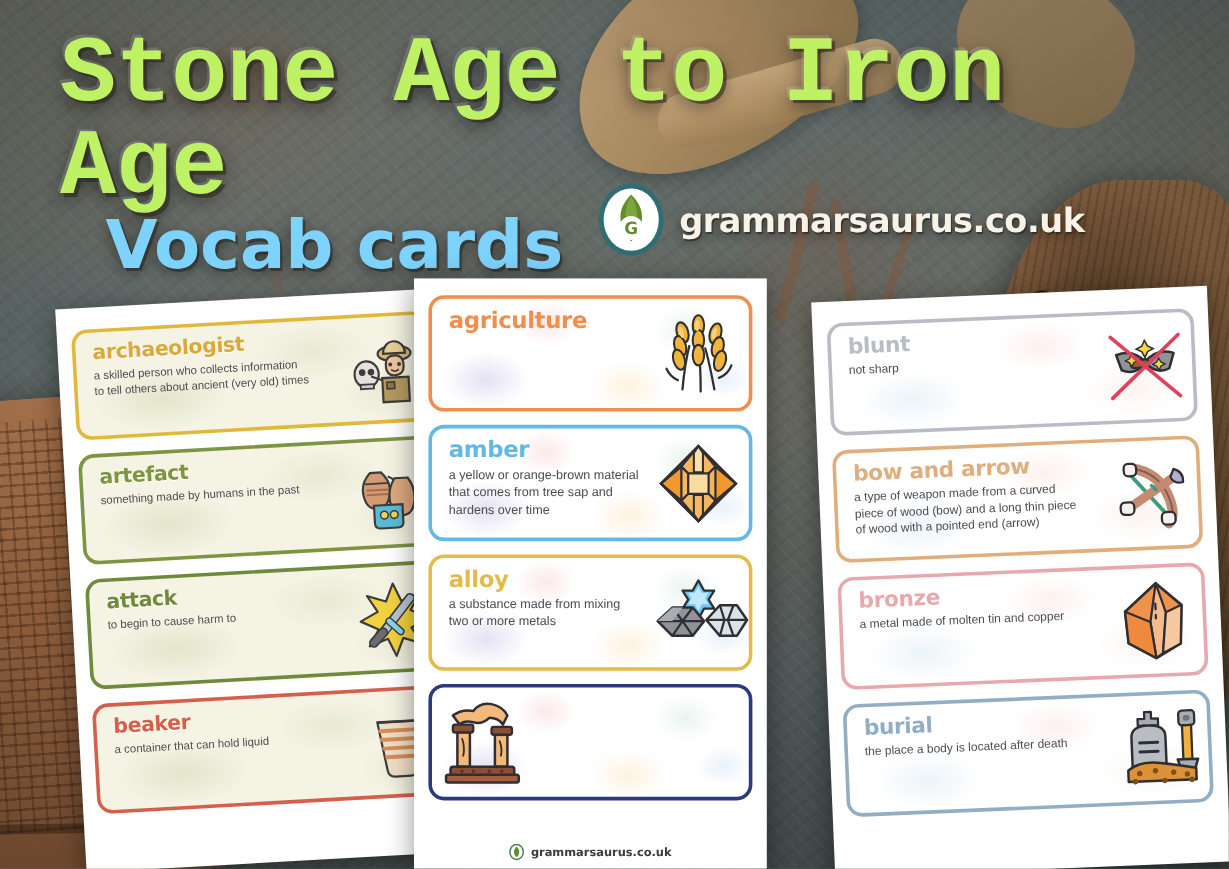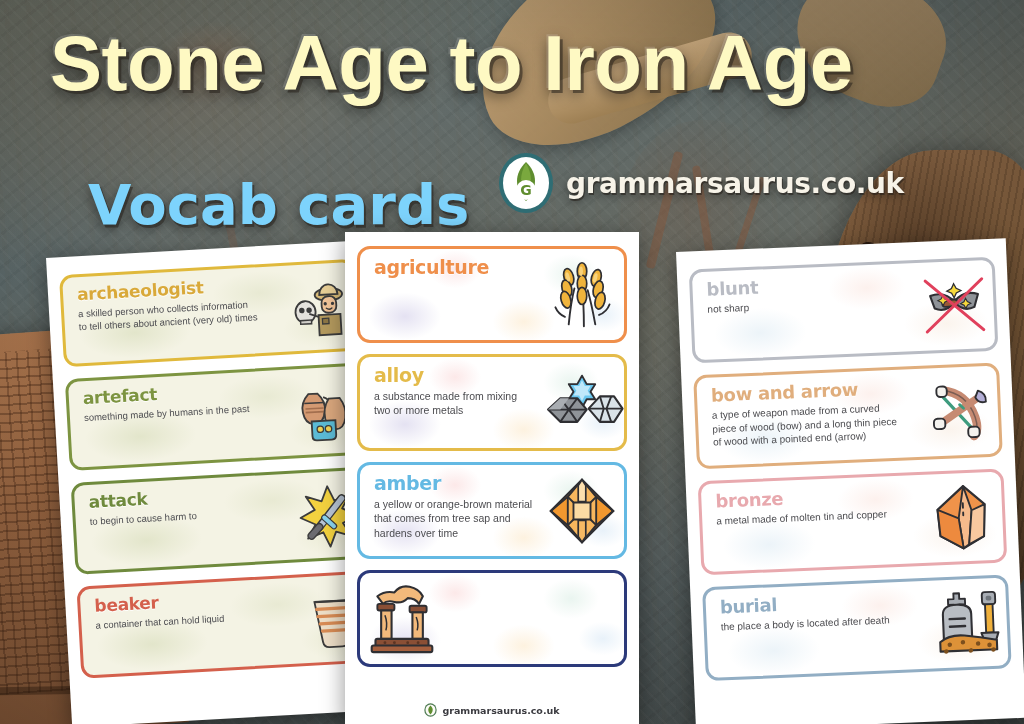--- a/index.html
+++ b/index.html
@@ -112,22 +112,22 @@
   .bg-vignette {
     position: absolute; inset: 0;
     background: radial-gradient(ellipse 85% 75% at 50% 45%, transparent 45%, rgba(0,0,0,.3) 100%);
   }
 
   
   #header { position: absolute; left: 0; top: 0; width: 1024px; height: 225px; }
   .title-main {
     position: absolute; left: 50px; top: 24px; width: 940px;
     font-size: 78px; font-weight: bold; letter-spacing: -0.5px;
-    font-family: Liberation Sans, sans-serif;
-    color: #fef9c3; line-height: 1;
+    font-family: Liberation Mono, monospace;
+    color: #bef264; line-height: 1;
     text-shadow:
       3px 3px 0 rgba(40,35,28,.55),
       -2px -2px 0 rgba(255,255,255,.15),
       0 5px 14px rgba(0,0,0,.5);
   }
   .title-sub {
     position: absolute; left: 88px; top: 142px;
     font-size: 56px; font-weight: bold;
     font-family: "DejaVu Sans", sans-serif;
     color: #7dd3fc; line-height: 1;
@@ -391,56 +391,56 @@
           <g fill="#f8d27b" stroke="none">
             <ellipse cx="21" cy="20" rx="2" ry="5" transform="rotate(-16 21 20)"></ellipse>
             <ellipse cx="35" cy="14" rx="2" ry="5"></ellipse>
             <ellipse cx="50" cy="21" rx="2" ry="5" transform="rotate(15 50 21)"></ellipse>
           </g>
         </svg>
       </div>
     </div>
   </div>
 
+  <div class="card" style="border-color:#64b9e3">
+    <div class="card-inner">
+      <div class="card-text">
+        <div class="card-term" style="color:#64b9e3">amber</div>
+        <div class="card-def">a yellow or orange-brown material that comes from tree sap and hardens over time</div>
+      </div>
+      <div class="card-icon">
+        <svg viewBox="0 0 74 74" width="70" height="70">
+          <path d="M37 4 L70 37 L37 70 L4 37 Z" fill="#f2982f" stroke="#2f2f33" stroke-width="2.4" stroke-linejoin="round"></path>
+          <path d="M37 4 L52 22 L52 52 L37 70 L22 52 L22 22 Z" fill="#f7b65d" stroke="#2f2f33" stroke-width="2"></path>
+          <path d="M28 28 h18 v18 h-18 z" fill="#fbdba4" stroke="#2f2f33" stroke-width="2"></path>
+          <path d="M22 22 L4 37 L22 52 M52 22 L70 37 L52 52" stroke="#2f2f33" stroke-width="2" fill="none"></path>
+          <path d="M28 28 L22 22 M46 28 L52 22 M28 46 L22 52 M46 46 L52 52" stroke="#2f2f33" stroke-width="2"></path>
+          <path d="M33 10 L37 4 L41 10 L41 27 h-8 z" fill="#fcdfae" stroke="#2f2f33" stroke-width="1.8"></path>
+          <path d="M33 64 L37 70 L41 64 L41 47 h-8 z" fill="#f6b964" stroke="#2f2f33" stroke-width="1.8"></path>
+        </svg>
+      </div>
+    </div>
+  </div>
+
   <div class="card" style="border-color:#e4bb4a">
     <div class="card-inner">
       <div class="card-text">
         <div class="card-term" style="color:#e4bb4a">alloy</div>
         <div class="card-def">a substance made from mixing two or more metals</div>
       </div>
       <div class="card-icon">
         <svg viewBox="0 0 82 70" width="78" height="66">
           <path d="M41 6 l5 9 h9 l-5 8 l5 8 h-9 l-5 9 l-5 -9 h-9 l5 -8 l-5 -8 h9 z" fill="#6cc8ef" stroke="#2f2f33" stroke-width="2" stroke-linejoin="round"></path>
           <path d="M41 11 l3 6 h6 l-3 5 l3 5 h-6 l-3 6 l-3 -6 h-6 l3 -5 l-3 -5 h6 z" fill="#bfe8fa" stroke="none"></path>
           <path d="M18 30 l-13 12 l13 13 h18 l10 -13 l-10 -12 z" fill="#8f9398" stroke="#2f2f33" stroke-width="2.2" stroke-linejoin="round"></path>
           <path d="M18 30 l9 12 l-9 13 M36 30 l-9 12 l9 13 M5 42 h41" stroke="#2f2f33" stroke-width="2" fill="none"></path>
           <path d="M5 42 l13 -12 h9 l-9 12 z" fill="#a9adb2"></path>
           <path d="M60 28 l-12 13 l12 14 h15 l9 -14 l-9 -13 z" fill="#d9e2e8" stroke="#2f2f33" stroke-width="2.2" stroke-linejoin="round"></path>
           <path d="M60 28 l4 13 l-4 14 M72 28 l-5 13 l5 14" stroke="#2f2f33" stroke-width="2" fill="none"></path>
           <path d="M48 41 h36" stroke="#2f2f33" stroke-width="2"></path>
-        </svg>
-      </div>
-    </div>
-  </div>
-
-  <div class="card" style="border-color:#64b9e3">
-    <div class="card-inner">
-      <div class="card-text">
-        <div class="card-term" style="color:#64b9e3">amber</div>
-        <div class="card-def">a yellow or orange-brown material that comes from tree sap and hardens over time</div>
-      </div>
-      <div class="card-icon">
-        <svg viewBox="0 0 74 74" width="70" height="70">
-          <path d="M37 4 L70 37 L37 70 L4 37 Z" fill="#f2982f" stroke="#2f2f33" stroke-width="2.4" stroke-linejoin="round"></path>
-          <path d="M37 4 L52 22 L52 52 L37 70 L22 52 L22 22 Z" fill="#f7b65d" stroke="#2f2f33" stroke-width="2"></path>
-          <path d="M28 28 h18 v18 h-18 z" fill="#fbdba4" stroke="#2f2f33" stroke-width="2"></path>
-          <path d="M22 22 L4 37 L22 52 M52 22 L70 37 L52 52" stroke="#2f2f33" stroke-width="2" fill="none"></path>
-          <path d="M28 28 L22 22 M46 28 L52 22 M28 46 L22 52 M46 46 L52 52" stroke="#2f2f33" stroke-width="2"></path>
-          <path d="M33 10 L37 4 L41 10 L41 27 h-8 z" fill="#fcdfae" stroke="#2f2f33" stroke-width="1.8"></path>
-          <path d="M33 64 L37 70 L41 64 L41 47 h-8 z" fill="#f6b964" stroke="#2f2f33" stroke-width="1.8"></path>
         </svg>
       </div>
     </div>
   </div>
 
   <div class="card" style="border-color:#2c3a7a">
     <div class="card-inner">
       <div class="card-icon">
         <svg viewBox="0 0 76 76" width="72" height="72">
           <path d="M12 14 q8 -6 18 -4 q6 -8 16 -6 q10 2 14 10 l-4 8 q-4 -6 -12 -6 q-6 6 -14 4 q-8 -2 -12 2 z" fill="#f2b97b" stroke="#2f2f33" stroke-width="2.2" stroke-linejoin="round"></path>

